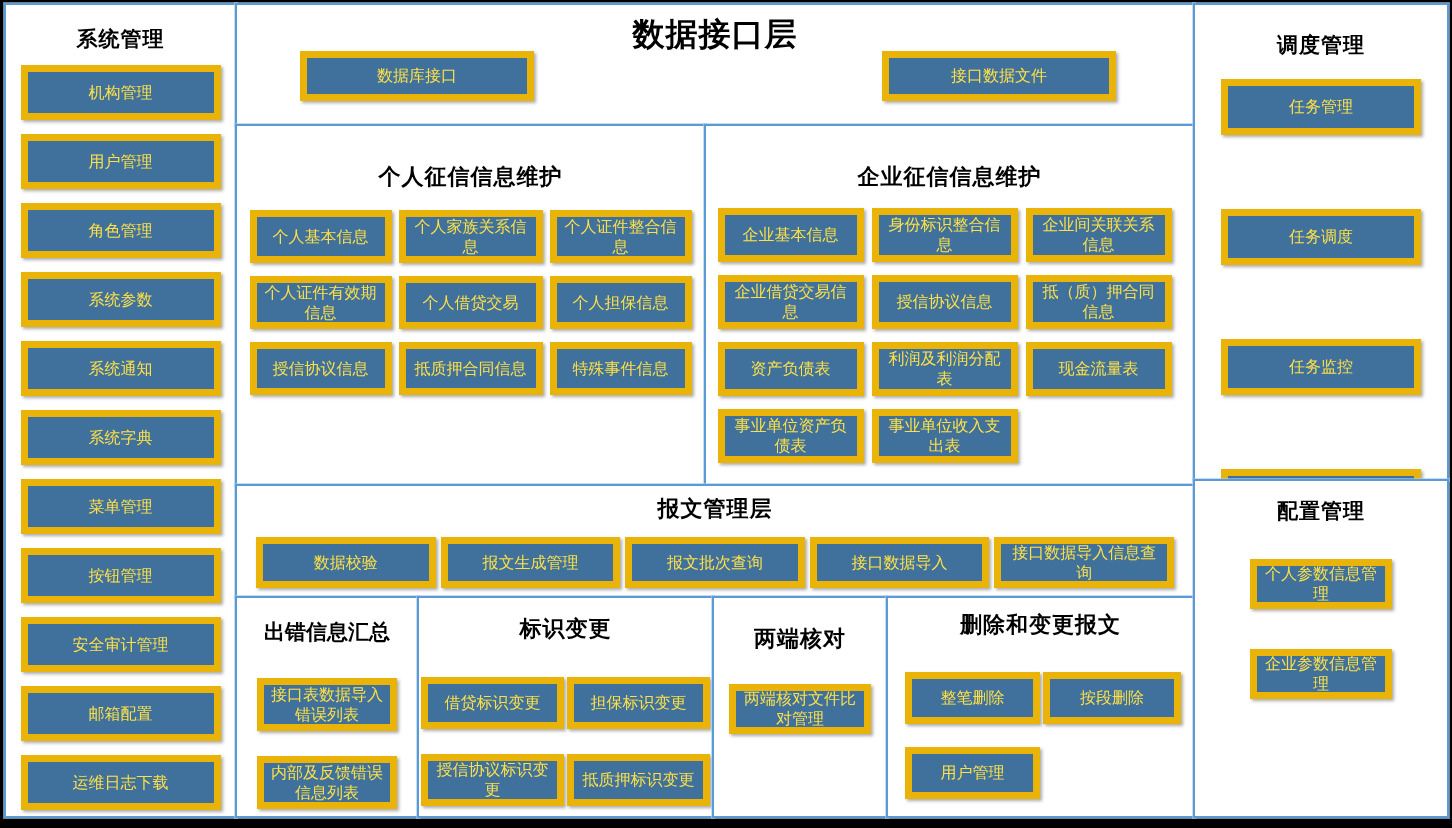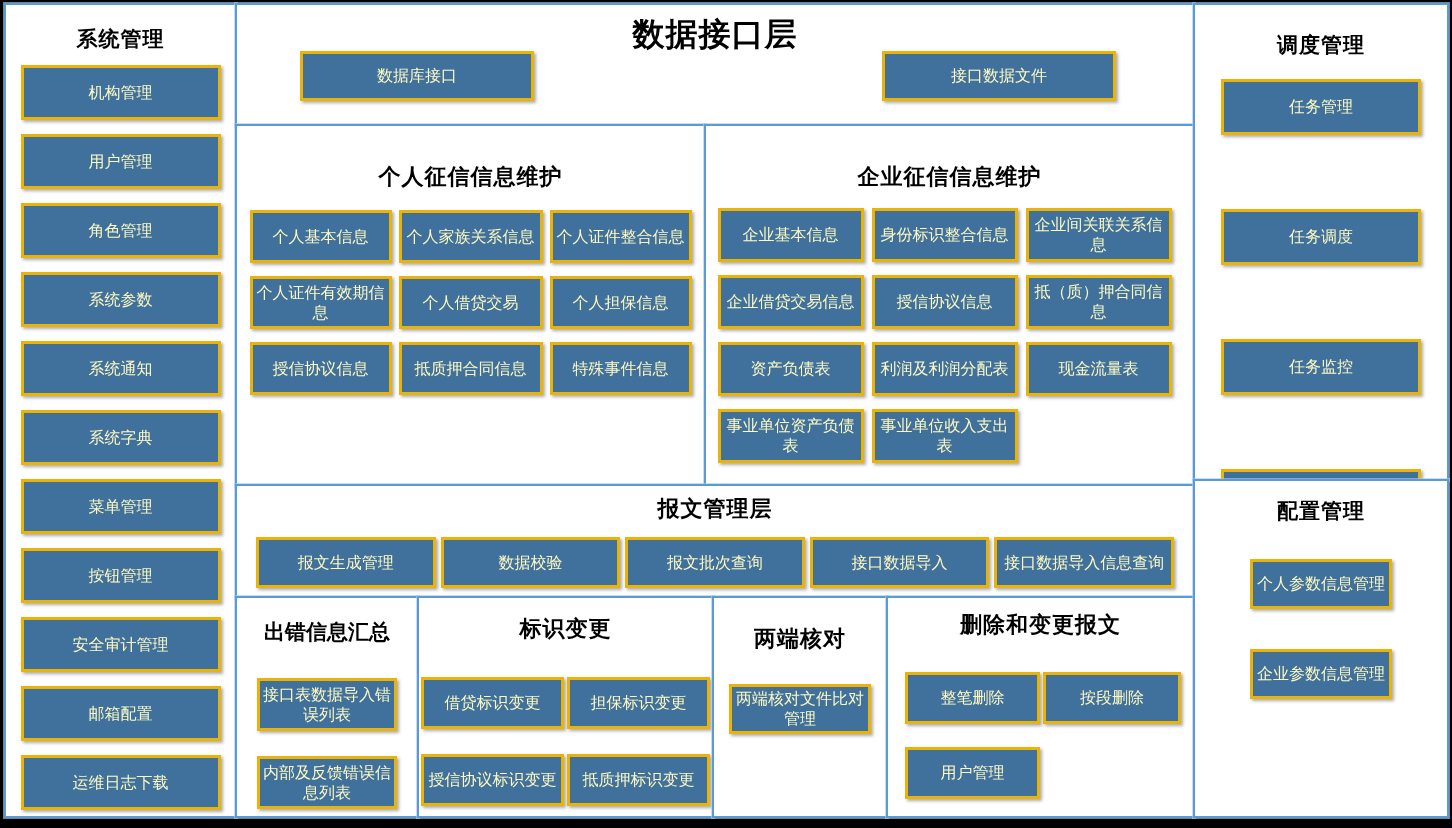--- a/index.html
+++ b/index.html
@@ -5,21 +5,21 @@
   html,body{margin:0;padding:0;background:#000;}
   body{font-family:"Liberation Sans", sans-serif;}
   .stage{position:relative;width:1452px;height:828px;background:#000;overflow:hidden;}
   .panel{
     position:absolute;background:#fff;border:2px solid #5b9bd5;
     box-shadow:0 0 0 1px rgba(169,203,234,.65);
     box-sizing:border-box;
   }
   .ptitle{display:block;font-weight:700;color:#000;text-align:center;letter-spacing:1px;}
   .btn{
-    background:var(--btn,#40719c);color:#fef9c3;border:3px solid #eab308;
+    background:var(--btn,#40719c);color:#fde047;border:7px solid #eab308;
     box-shadow:2px 2px 3px rgba(90,90,90,.5);
     display:flex;align-items:center;justify-content:center;text-align:center;
     font-size:16px;line-height:1.25;box-sizing:border-box;padding:2px 3px;
     cursor:default;
   }
   
   .sys-col{display:flex;flex-direction:column;align-items:center;gap:14px;margin-top:12px;}
   .sys-col .btn{width:200px;height:55px;}
   
   .dif-b1{position:absolute;left:63px;top:46px;width:234px;height:50px;}
@@ -133,22 +133,22 @@
       <div class="btn">利润及利润分配表</div>
       <div class="btn">现金流量表</div>
       <div class="btn">事业单位资产负债表</div>
       <div class="btn">事业单位收入支出表</div>
     </div>
   </div>
 
   <div class="panel" id="p-msg">
     <span class="ptitle">报文管理层</span>
     <div class="msg-row">
+      <div class="btn">数据校验</div>
       <div class="btn">报文生成管理</div>
-      <div class="btn">数据校验</div>
       <div class="btn">报文批次查询</div>
       <div class="btn">接口数据导入</div>
       <div class="btn">接口数据导入信息查询</div>
     </div>
   </div>
 
   <div class="panel" id="p-err">
     <span class="ptitle">出错信息汇总</span>
     <div class="err-col">
       <div class="btn">接口表数据导入错误列表</div>

